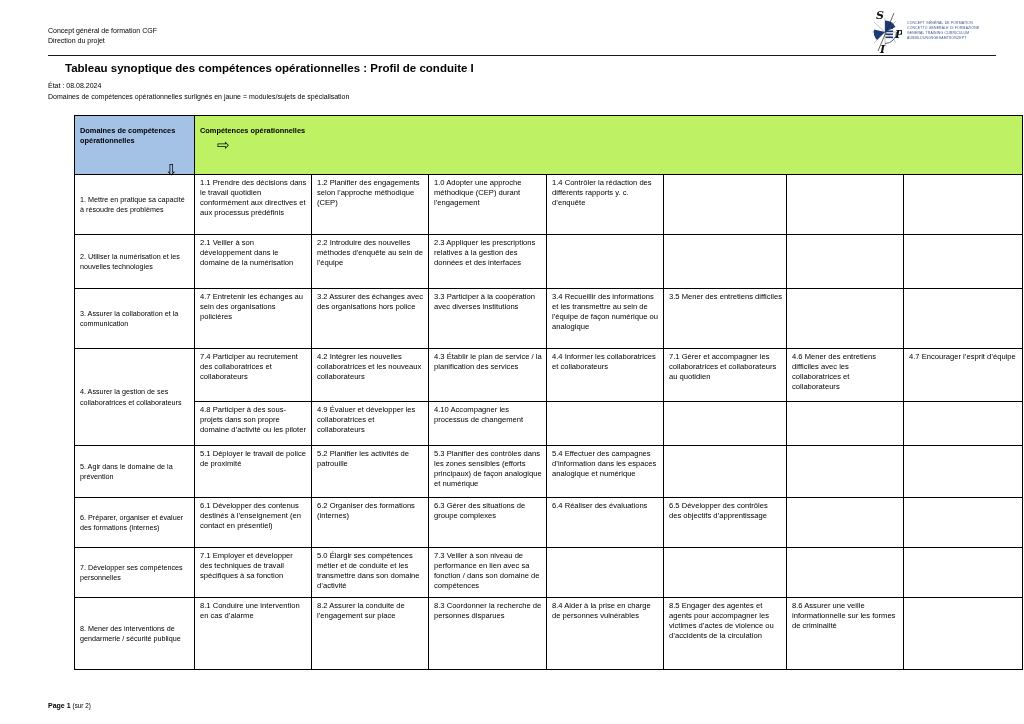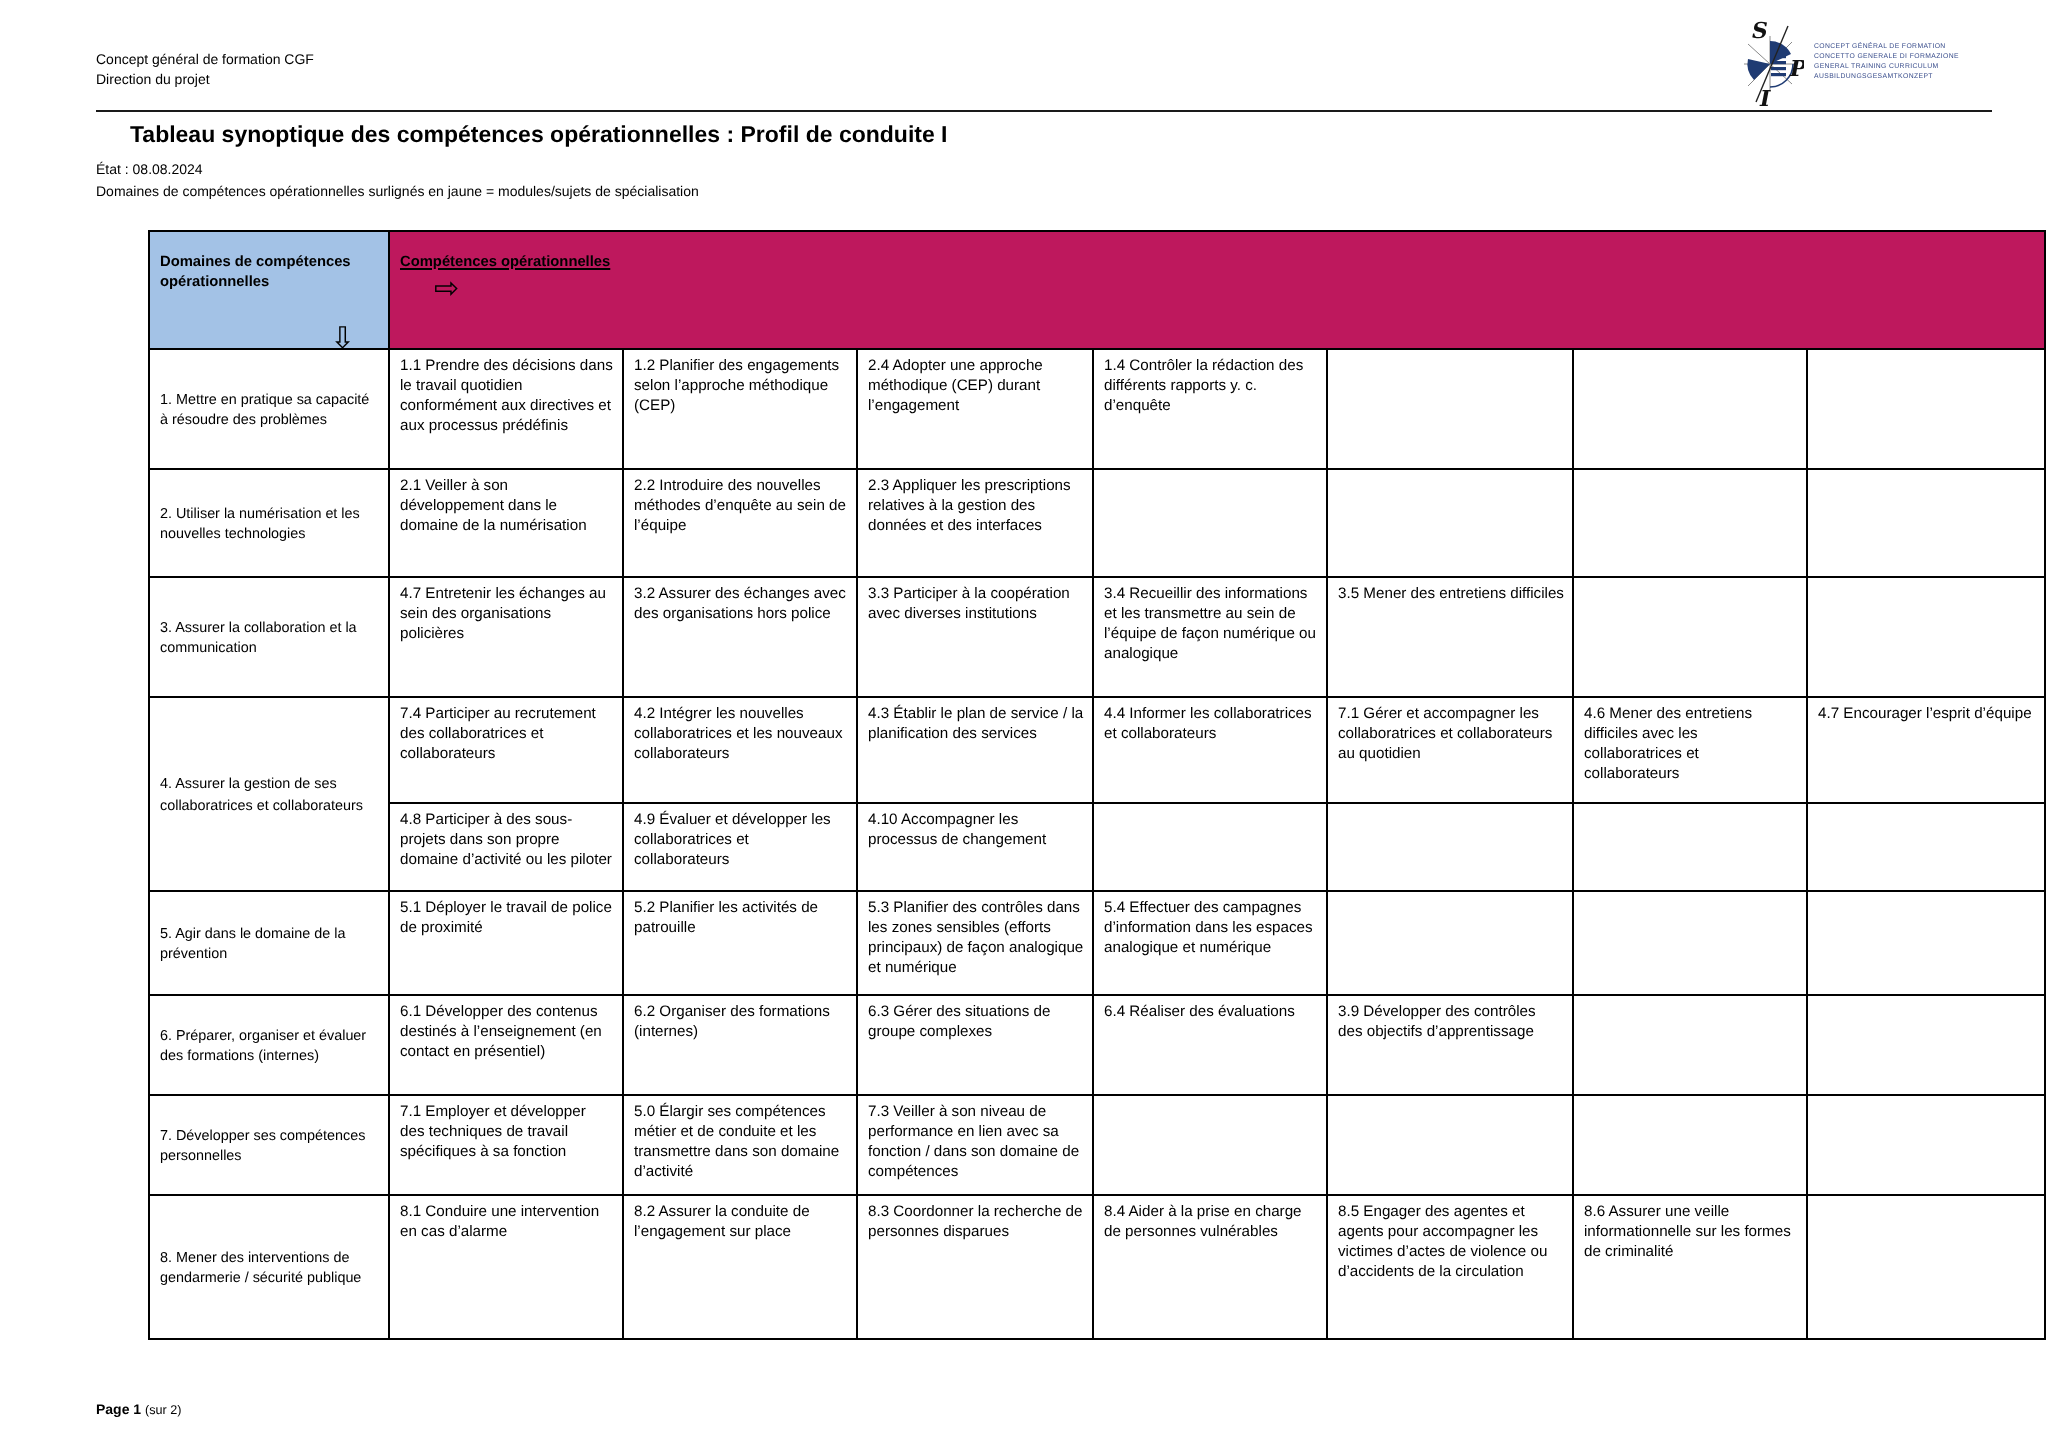--- a/index.html
+++ b/index.html
@@ -97,32 +97,32 @@
           <col class="c5">
           <col class="c6">
           <col class="c7">
       </colgroup>
       <thead>
         <tr class="head-row">
           <th style="background: rgb(163, 194, 230);">
             <span>Domaines de compétences opérationnelles</span>
             <span class="arrow-down">⇩</span>
           </th>
-          <th colspan="7" style="background: #be185d; text-decoration: underline;">
+          <th colspan="7" style="background: #bef264;">
             <span>Compétences opérationnelles</span>
             <span class="arrow-right">⇨</span>
           </th>
         </tr>
       </thead>
       <tbody>
           <tr>
             <td class="domain-cell" rowspan="1">1. Mettre en pratique sa capacité à résoudre des problèmes</td>
             <td>1.1 Prendre des décisions dans le travail quotidien conformément aux directives et aux processus prédéfinis</td>
             <td>1.2 Planifier des engagements selon l’approche méthodique (CEP)</td>
-            <td>2.4 Adopter une approche méthodique (CEP) durant l’engagement</td>
+            <td>1.0 Adopter une approche méthodique (CEP) durant l’engagement</td>
             <td>1.4 Contrôler la rédaction des différents rapports y. c. d’enquête</td>
             <td></td>
             <td></td>
             <td></td>
           </tr>
           <tr>
             <td class="domain-cell" rowspan="1">2. Utiliser la numérisation et les nouvelles technologies</td>
             <td>2.1 Veiller à son développement dans le domaine de la numérisation</td>
             <td>2.2 Introduire des nouvelles méthodes d’enquête au sein de l’équipe</td>
             <td>2.3 Appliquer les prescriptions relatives à la gestion des données et des interfaces</td>
@@ -169,21 +169,21 @@
             <td></td>
             <td></td>
             <td></td>
           </tr>
           <tr>
             <td class="domain-cell" rowspan="1">6. Préparer, organiser et évaluer des formations (internes)</td>
             <td>6.1 Développer des contenus destinés à l’enseignement (en contact en présentiel)</td>
             <td>6.2 Organiser des formations (internes)</td>
             <td>6.3 Gérer des situations de groupe complexes</td>
             <td>6.4 Réaliser des évaluations</td>
-            <td>3.9 Développer des contrôles des objectifs d’apprentissage</td>
+            <td>6.5 Développer des contrôles des objectifs d’apprentissage</td>
             <td></td>
             <td></td>
           </tr>
           <tr>
             <td class="domain-cell" rowspan="1">7. Développer ses compétences personnelles</td>
             <td>7.1 Employer et développer des techniques de travail spécifiques à sa fonction</td>
             <td>5.0 Élargir ses compétences métier et de conduite et les transmettre dans son domaine d’activité</td>
             <td>7.3 Veiller à son niveau de performance en lien avec sa fonction / dans son domaine de compétences</td>
             <td></td>
             <td></td>

